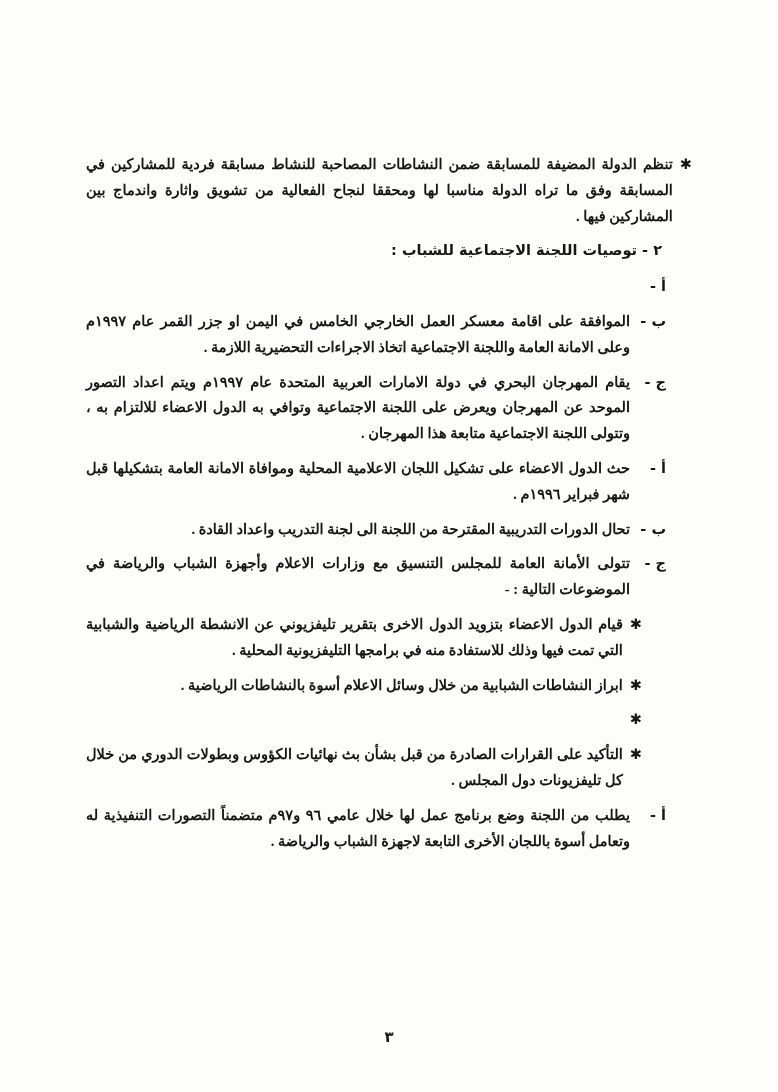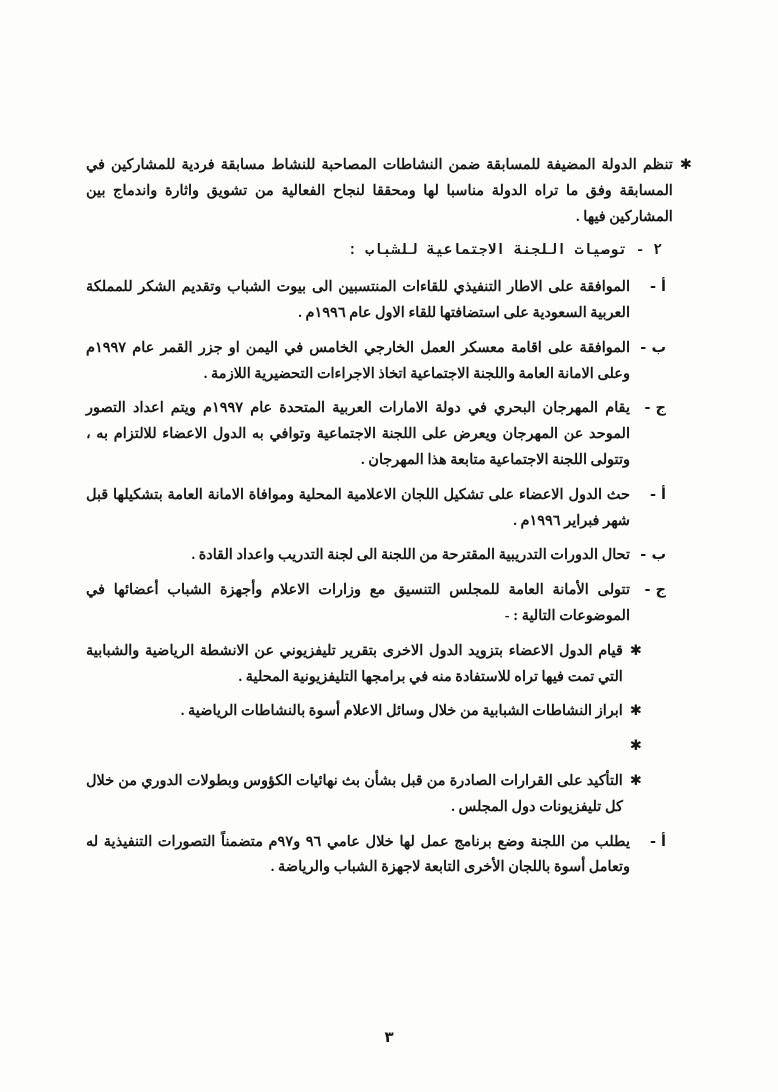--- a/index.html
+++ b/index.html
@@ -27,21 +27,21 @@
     font-size: 14.5px;
     font-weight: 700;
     line-height: 1.78;
   }
   .block { margin-bottom: 9px; }
   .text { text-align: justify; font-family: Liberation Serif, serif; }
   
   .bullet { display: flex; }
   .bullet .marker { flex: 0 0 auto; padding-left: 7px; }
   
-  .heading { padding-right: 30px; margin-top: 5px; margin-bottom: 10px; font-family: Liberation Mono, monospace; }
+  .heading { padding-right: 30px; margin-top: 5px; margin-bottom: 10px; }
   
   .item { display: flex; padding-right: 26px; }
   .item .marker { flex: 0 0 36px; }
   .item .text { flex: 1 1 auto; }
   
   .subbullet { display: flex; padding-right: 50px; }
   .subbullet .marker { flex: 0 0 auto; padding-left: 7px; }
   .page-number {
     position: absolute;
     bottom: 46px;
@@ -65,21 +65,20 @@
       <span class="marker">✱</span>
       <div class="text">تنظم الدولة المضيفة للمسابقة ضمن النشاطات المصاحبة للنشاط مسابقة فردية للمشاركين في المسابقة وفق ما تراه الدولة مناسبا لها ومحققا لنجاح الفعالية من تشويق واثارة واندماج بين المشاركين فيها .</div>
     </div>
 
     <div class="block heading">
       <span>٢ - توصيات اللجنة الاجتماعية للشباب :</span>
     </div>
 
     <div class="block item">
       <span class="marker">أ -</span>
-      <div class="text">الموافقة على الاطار التنفيذي للقاءات المنتسبين الى بيوت الشباب وتقديم الشكر للمملكة العربية السعودية على استضافتها للقاء الاول عام ١٩٩٦م .</div>
     </div>
 
     <div class="block item">
       <span class="marker">ب -</span>
       <div class="text">الموافقة على اقامة معسكر العمل الخارجي الخامس في اليمن او جزر القمر عام ١٩٩٧م وعلى الامانة العامة واللجنة الاجتماعية اتخاذ الاجراءات التحضيرية اللازمة .</div>
     </div>
 
     <div class="block item">
       <span class="marker">ج -</span>
       <div class="text">يقام المهرجان البحري في دولة الامارات العربية المتحدة عام ١٩٩٧م ويتم اعداد التصور الموحد عن المهرجان ويعرض على اللجنة الاجتماعية وتوافي به الدول الاعضاء للالتزام به ، وتتولى اللجنة الاجتماعية متابعة هذا المهرجان .</div>
@@ -91,26 +90,26 @@
       <div class="text">حث الدول الاعضاء على تشكيل اللجان الاعلامية المحلية وموافاة الامانة العامة بتشكيلها قبل شهر فبراير ١٩٩٦م .</div>
     </div>
 
     <div class="block item">
       <span class="marker">ب -</span>
       <div class="text">تحال الدورات التدريبية المقترحة من اللجنة الى لجنة التدريب واعداد القادة .</div>
     </div>
 
     <div class="block item">
       <span class="marker">ج -</span>
-      <div class="text">تتولى الأمانة العامة للمجلس التنسيق مع وزارات الاعلام وأجهزة الشباب أعضائها في الموضوعات التالية : -</div>
+      <div class="text">تتولى الأمانة العامة للمجلس التنسيق مع وزارات الاعلام وأجهزة الشباب والرياضة في الموضوعات التالية : -</div>
     </div>
 
     <div class="block subbullet">
       <span class="marker">✱</span>
-      <div class="text">قيام الدول الاعضاء بتزويد الدول الاخرى بتقرير تليفزيوني عن الانشطة الرياضية والشبابية التي تمت فيها تراه للاستفادة منه في برامجها التليفزيونية المحلية .</div>
+      <div class="text">قيام الدول الاعضاء بتزويد الدول الاخرى بتقرير تليفزيوني عن الانشطة الرياضية والشبابية التي تمت فيها وذلك للاستفادة منه في برامجها التليفزيونية المحلية .</div>
     </div>
 
     <div class="block subbullet">
       <span class="marker">✱</span>
       <div class="text">ابراز النشاطات الشبابية من خلال وسائل الاعلام أسوة بالنشاطات الرياضية .</div>
     </div>
 
     <div class="block subbullet">
       <span class="marker">✱</span>
     </div>

